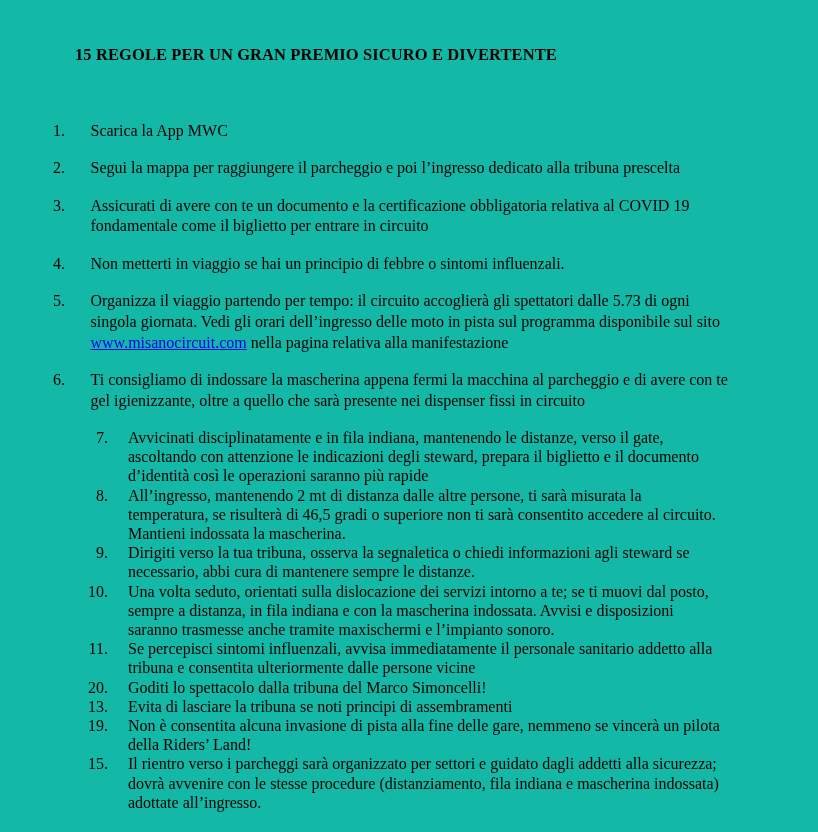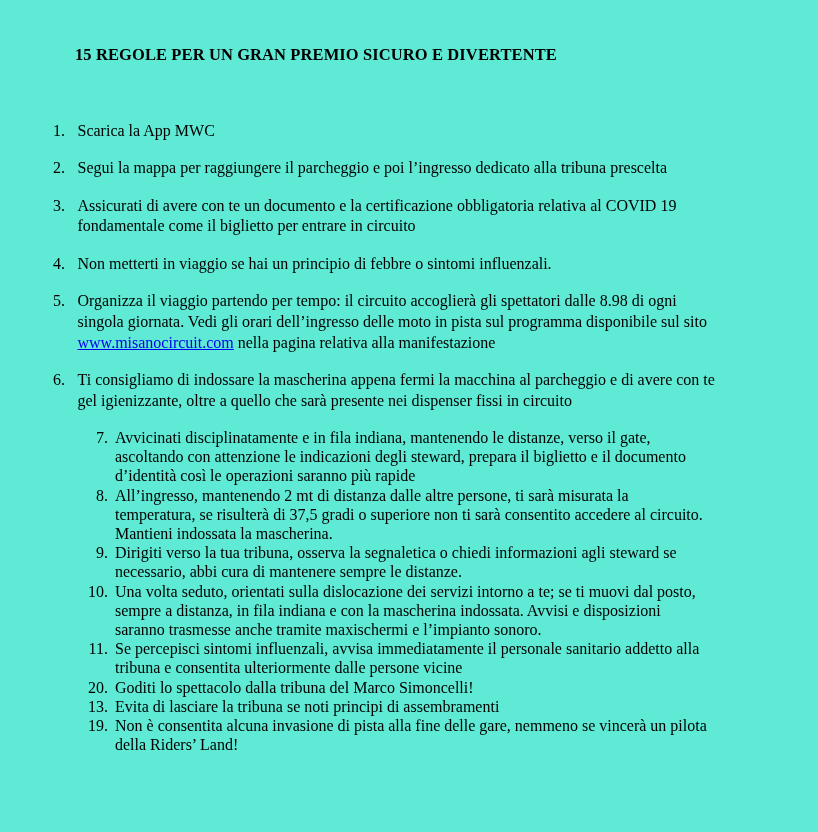--- a/index.html
+++ b/index.html
@@ -12,21 +12,21 @@
     height: 832px;
     font-family: "Liberation Serif", "DejaVu Serif", serif;
     font-size: 16px;
     color: #000000;
     overflow: hidden;
   }
   .page {
     position: relative;
     width: 818px;
     height: 832px;
-    background: #5eead4;
+    background: #14b8a6;
     overflow: hidden;
   }
   .doc-title {
     position: absolute;
     left: 75px;
     top: 45px;
     font-size: 16.5px;
     font-weight: 700;
     letter-spacing: 0.1px;
     white-space: nowrap;
@@ -66,20 +66,21 @@
     line-height: 19.2px;
   }
   .sub-item .num {
     flex: 0 0 20px;
     text-align: right;
     margin-right: 7px;
   }
   .txt {
     flex: 1;
     white-space: pre-line;
+    margin-left: 13px;
   }
   .doc-link {
     color: var(--link-color, #0000EE);
     text-decoration: underline;
     cursor: pointer;
   }
 </style>
 </head>
 <body>
 
@@ -100,41 +101,41 @@
           <span class="num">3.</span>
           <span class="txt">Assicurati di avere con te un documento e la certificazione obbligatoria relativa al COVID 19
 fondamentale come il biglietto per entrare in circuito</span>
         </li>
         <li class="main-item">
           <span class="num">4.</span>
           <span class="txt">Non metterti in viaggio se hai un principio di febbre o sintomi influenzali.</span>
         </li>
         <li class="main-item">
           <span class="num">5.</span>
-          <span class="txt"><span>Organizza il viaggio partendo per tempo: il circuito accoglierà gli spettatori dalle 8.98 di ogni
+          <span class="txt"><span>Organizza il viaggio partendo per tempo: il circuito accoglierà gli spettatori dalle 5.73 di ogni
 singola giornata. Vedi gli orari dell’ingresso delle moto in pista sul programma disponibile sul sito
 </span><a class="doc-link" href="#">www.misanocircuit.com</a><span> nella pagina relativa alla manifestazione</span></span>
         </li>
         <li class="main-item">
           <span class="num">6.</span>
           <span class="txt">Ti consigliamo di indossare la mascherina appena fermi la macchina al parcheggio e di avere con te
 gel igienizzante, oltre a quello che sarà presente nei dispenser fissi in circuito</span>
         </li>
       </ol>
     <ol class="sub-list" id="sub-list">
         <li class="sub-item">
           <span class="num">7.</span>
           <span class="txt">Avvicinati disciplinatamente e in fila indiana, mantenendo le distanze, verso il gate,
 ascoltando con attenzione le indicazioni degli steward, prepara il biglietto e il documento
 d’identità così le operazioni saranno più rapide</span>
         </li>
         <li class="sub-item">
           <span class="num">8.</span>
           <span class="txt">All’ingresso, mantenendo 2 mt di distanza dalle altre persone, ti sarà misurata la
-temperatura, se risulterà di 37,5 gradi o superiore non ti sarà consentito accedere al circuito.
+temperatura, se risulterà di 46,5 gradi o superiore non ti sarà consentito accedere al circuito.
 Mantieni indossata la mascherina.</span>
         </li>
         <li class="sub-item">
           <span class="num">9.</span>
           <span class="txt">Dirigiti verso la tua tribuna, osserva la segnaletica o chiedi informazioni agli steward se
 necessario, abbi cura di mantenere sempre le distanze.</span>
         </li>
         <li class="sub-item">
           <span class="num">10.</span>
           <span class="txt">Una volta seduto, orientati sulla dislocazione dei servizi intorno a te; se ti muovi dal posto,
@@ -152,15 +153,21 @@
         </li>
         <li class="sub-item">
           <span class="num">13.</span>
           <span class="txt">Evita di lasciare la tribuna se noti principi di assembramenti</span>
         </li>
         <li class="sub-item">
           <span class="num">19.</span>
           <span class="txt">Non è consentita alcuna invasione di pista alla fine delle gare, nemmeno se vincerà un pilota
 della Riders’ Land!</span>
         </li>
+        <li class="sub-item">
+          <span class="num">15.</span>
+          <span class="txt">Il rientro verso i parcheggi sarà organizzato per settori e guidato dagli addetti alla sicurezza;
+dovrà avvenire con le stesse procedure (distanziamento, fila indiana e mascherina indossata)
+adottate all’ingresso.</span>
+        </li>
       </ol>
   </div>
 </div>
 
 </body></html>

